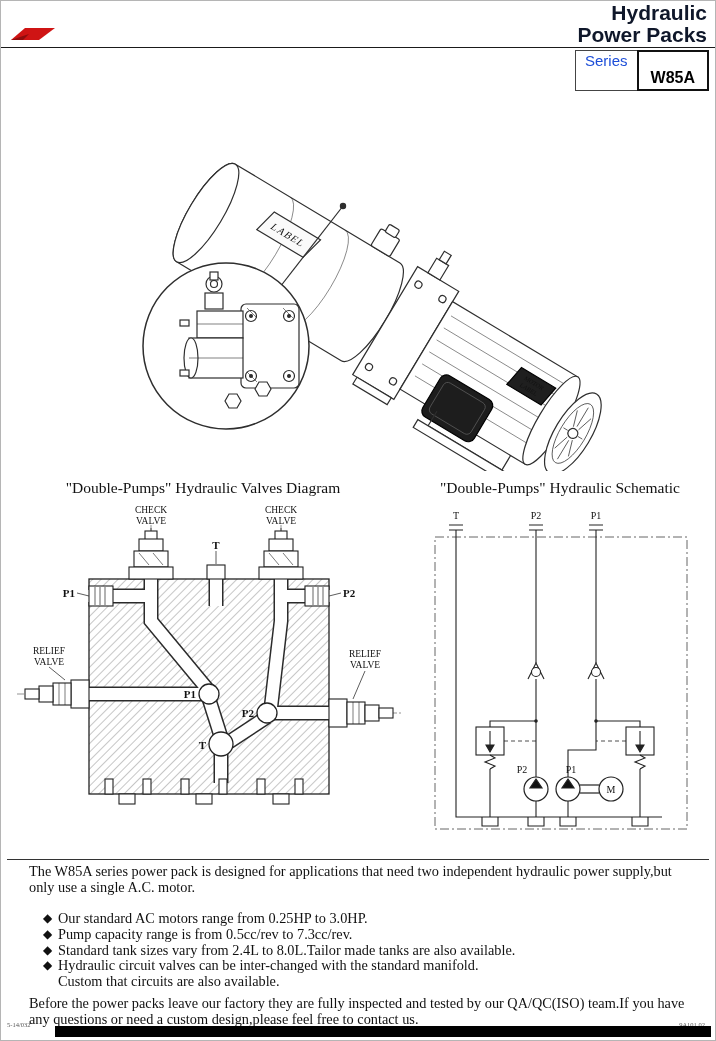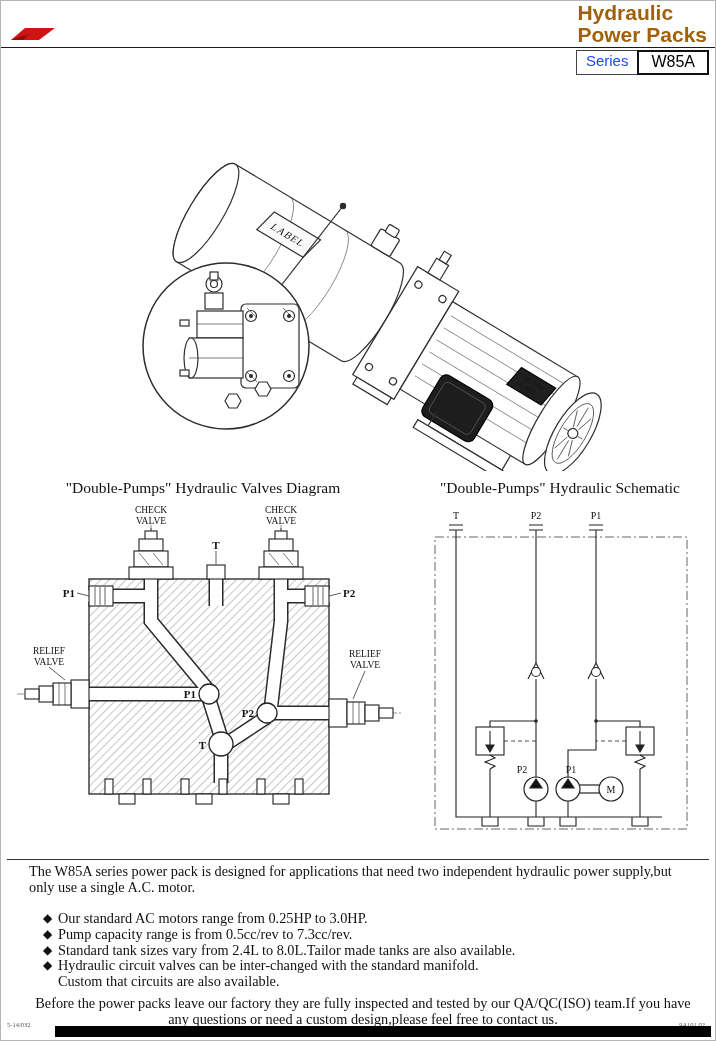--- a/index.html
+++ b/index.html
@@ -3,48 +3,48 @@
 <meta charset="utf-8">
 <style>
   * { margin:0; padding:0; box-sizing:border-box; }
   body { background:#e8e8e8; font-family:"Liberation Serif", serif; }
   .page {
     position:relative; width:716px; height:1041px; margin:0 auto;
     background:#ffffff; border:1px solid #b5b5b5; overflow:hidden; color:#111;
   }
   
   .logo { position:absolute; top:24px; left:8px; width:48px; height:18px; }
-  .titles { position:absolute; top:1px; right:8px; text-align:left;
+  .titles { position:absolute; top:1px; right:8px; text-align:right;
     font-family:"Liberation Sans", sans-serif; font-weight:bold;
-    font-size:21px; line-height:22px; color:#a16207; }
+    font-size:21px; line-height:22px; color:#0f172a; }
   .rule1 { position:absolute; top:46px; left:0; right:0; border-top:1.6px solid #1a1a1a; }
   .series-row { position:absolute; top:49px; right:6px; display:flex; align-items:stretch;
     font-family:"Liberation Sans", sans-serif; }
   .series-label { border:1px solid #444; padding:1px 9px 2px; font-size:15px; color:#1d4ed8; }
-  .series-value { border:2px solid #111; margin-left:-1px; padding:1px 12px 2px;
-    font-size:16px; font-weight:normal; color:#000; }
+  .series-value { border:2px solid #111; margin-left:-1px; padding:17px 12px 2px;
+    font-size:16px; font-weight:bold; color:#000; }
   
   .illustration { position:absolute; top:70px; left:0; width:716px; height:400px; }
   
   .sec-titles { position:absolute; top:478px; left:0; right:0; display:flex; }
   .sec-title-left { width:404px; text-align:center; font-size:15.5px; }
   .sec-title-right { flex:1; text-align:center; font-size:15.5px; }
   
   .diagrams { position:absolute; top:500px; left:0; right:0; height:356px;padding-left:24px; }
   .valves-svg { position:absolute; left:8px; top:0; }
   .schem-svg { position:absolute; left:418px; top:4px; }
   .rule2 { position:absolute; top:858px; left:6px; right:6px; border-top:1px solid #333; }
   
   .bodytext { position:absolute; top:862px; left:28px; right:18px; font-size:14.3px; line-height:16px; }
   .intro { margin-bottom:16px; }
   .bullets { margin-left:14px; margin-bottom:5px; }
   .bullet-row { display:flex; line-height:15.8px; }
   .bullet-marker { width:15px; font-size:12px; }
   .bullet-text { flex:1; }
-  .closing { line-height:16.2px;text-align:center; }
+  .closing { line-height:16.2px; }
   
   .footer-code-left { position:absolute; left:6px; bottom:12px; font-size:6.5px; color:#555; }
   .footer-code-right { position:absolute; right:10px; bottom:12px; font-size:6.5px; color:#555; }
   .footer-bar { position:absolute; left:54px; right:4px; bottom:3px; height:11px; background:#000; }
   svg text { font-family:"Liberation Serif", serif; fill:#111; stroke:none; }
 </style>
 </head>
 <body>
 
 <div class="page">

